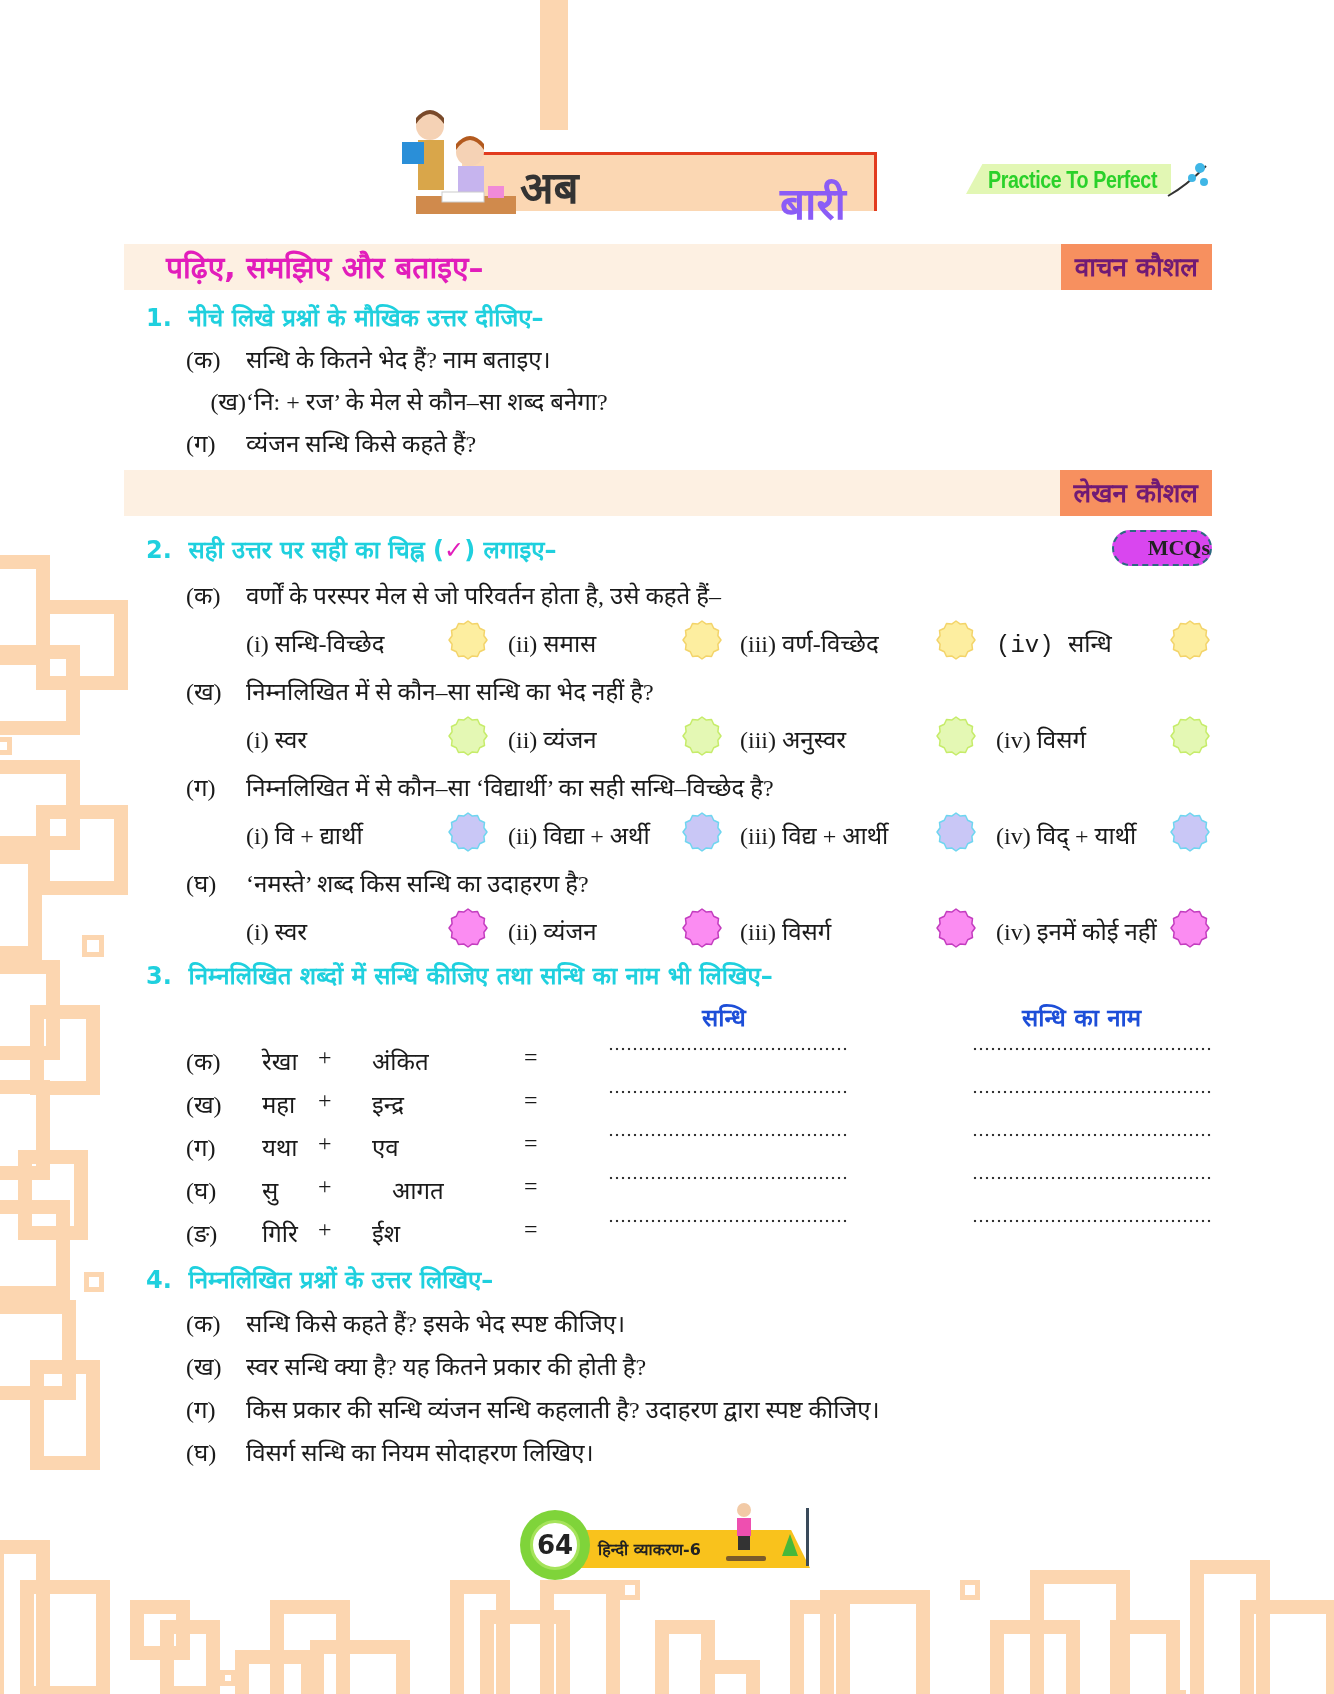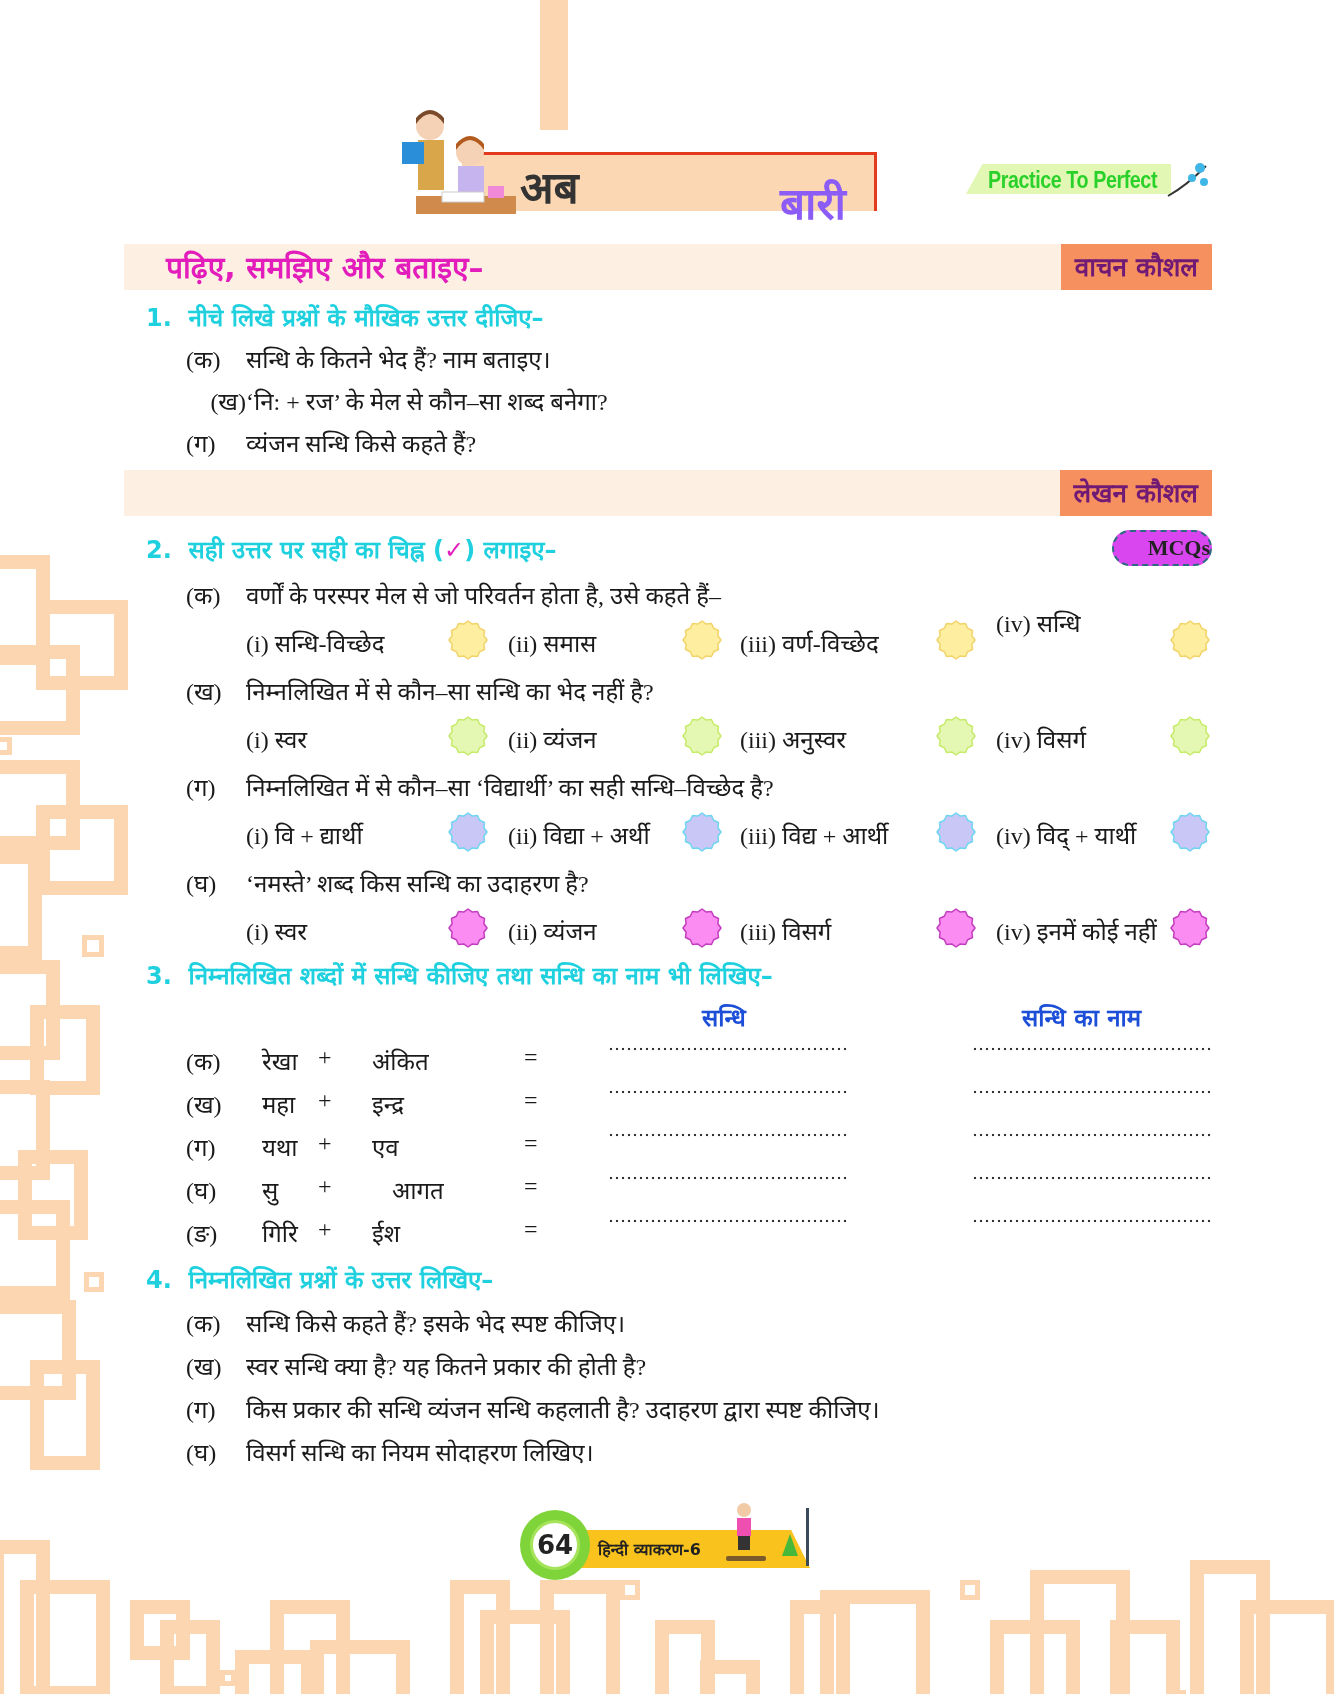--- a/index.html
+++ b/index.html
@@ -155,21 +155,21 @@
       <polygon points="39.0,20.0 35.9,24.3 36.5,29.5 31.7,31.7 29.5,36.5 24.3,35.9 20.0,39.0 15.7,35.9 10.5,36.5 8.3,31.7 3.5,29.5 4.1,24.3 1.0,20.0 4.1,15.7 3.5,10.5 8.3,8.3 10.5,3.5 15.7,4.1 20.0,1.0 24.3,4.1 29.5,3.5 31.7,8.3 36.5,10.5 35.9,15.7 " fill="#fdeea0" stroke="#f3d46a" stroke-width="1.5" stroke-linejoin="round"></polygon>
     </svg>
     <div class="opt" style="left: 508px; top: 626px;">(ii) समास</div>
     <svg class="flower" viewBox="0 0 40 40" style="left: 682px; top: 620px;">
       <polygon points="39.0,20.0 35.9,24.3 36.5,29.5 31.7,31.7 29.5,36.5 24.3,35.9 20.0,39.0 15.7,35.9 10.5,36.5 8.3,31.7 3.5,29.5 4.1,24.3 1.0,20.0 4.1,15.7 3.5,10.5 8.3,8.3 10.5,3.5 15.7,4.1 20.0,1.0 24.3,4.1 29.5,3.5 31.7,8.3 36.5,10.5 35.9,15.7 " fill="#fdeea0" stroke="#f3d46a" stroke-width="1.5" stroke-linejoin="round"></polygon>
     </svg>
     <div class="opt" style="left: 740px; top: 626px;">(iii) वर्ण-विच्छेद</div>
     <svg class="flower" viewBox="0 0 40 40" style="left: 936px; top: 620px;">
       <polygon points="39.0,20.0 35.9,24.3 36.5,29.5 31.7,31.7 29.5,36.5 24.3,35.9 20.0,39.0 15.7,35.9 10.5,36.5 8.3,31.7 3.5,29.5 4.1,24.3 1.0,20.0 4.1,15.7 3.5,10.5 8.3,8.3 10.5,3.5 15.7,4.1 20.0,1.0 24.3,4.1 29.5,3.5 31.7,8.3 36.5,10.5 35.9,15.7 " fill="#fdeea0" stroke="#f3d46a" stroke-width="1.5" stroke-linejoin="round"></polygon>
     </svg>
-    <div class="opt" style="left: 996px; top: 606px;">(iv) सन्धि</div>
+    <div class="opt" style="left: 996px; top: 626px; font-family: Liberation Mono, monospace;">(iv) सन्धि</div>
     <svg class="flower" viewBox="0 0 40 40" style="left: 1170px; top: 620px;">
       <polygon points="39.0,20.0 35.9,24.3 36.5,29.5 31.7,31.7 29.5,36.5 24.3,35.9 20.0,39.0 15.7,35.9 10.5,36.5 8.3,31.7 3.5,29.5 4.1,24.3 1.0,20.0 4.1,15.7 3.5,10.5 8.3,8.3 10.5,3.5 15.7,4.1 20.0,1.0 24.3,4.1 29.5,3.5 31.7,8.3 36.5,10.5 35.9,15.7 " fill="#fdeea0" stroke="#f3d46a" stroke-width="1.5" stroke-linejoin="round"></polygon>
     </svg>
     <div class="abs line" style="left: 186px; top: 674px;"><span class="lbl">(ख)</span><span>निम्नलिखित में से कौन–सा सन्धि का भेद नहीं है?</span></div>
     <div class="opt" style="left: 246px; top: 722px;">(i) स्वर</div>
     <svg class="flower" viewBox="0 0 40 40" style="left: 448px; top: 716px;">
       <polygon points="39.0,20.0 35.9,24.3 36.5,29.5 31.7,31.7 29.5,36.5 24.3,35.9 20.0,39.0 15.7,35.9 10.5,36.5 8.3,31.7 3.5,29.5 4.1,24.3 1.0,20.0 4.1,15.7 3.5,10.5 8.3,8.3 10.5,3.5 15.7,4.1 20.0,1.0 24.3,4.1 29.5,3.5 31.7,8.3 36.5,10.5 35.9,15.7 " fill="#e4f8b4" stroke="#c6ec6a" stroke-width="1.5" stroke-linejoin="round"></polygon>
     </svg>
     <div class="opt" style="left: 508px; top: 722px;">(ii) व्यंजन</div>
     <svg class="flower" viewBox="0 0 40 40" style="left: 682px; top: 716px;">

